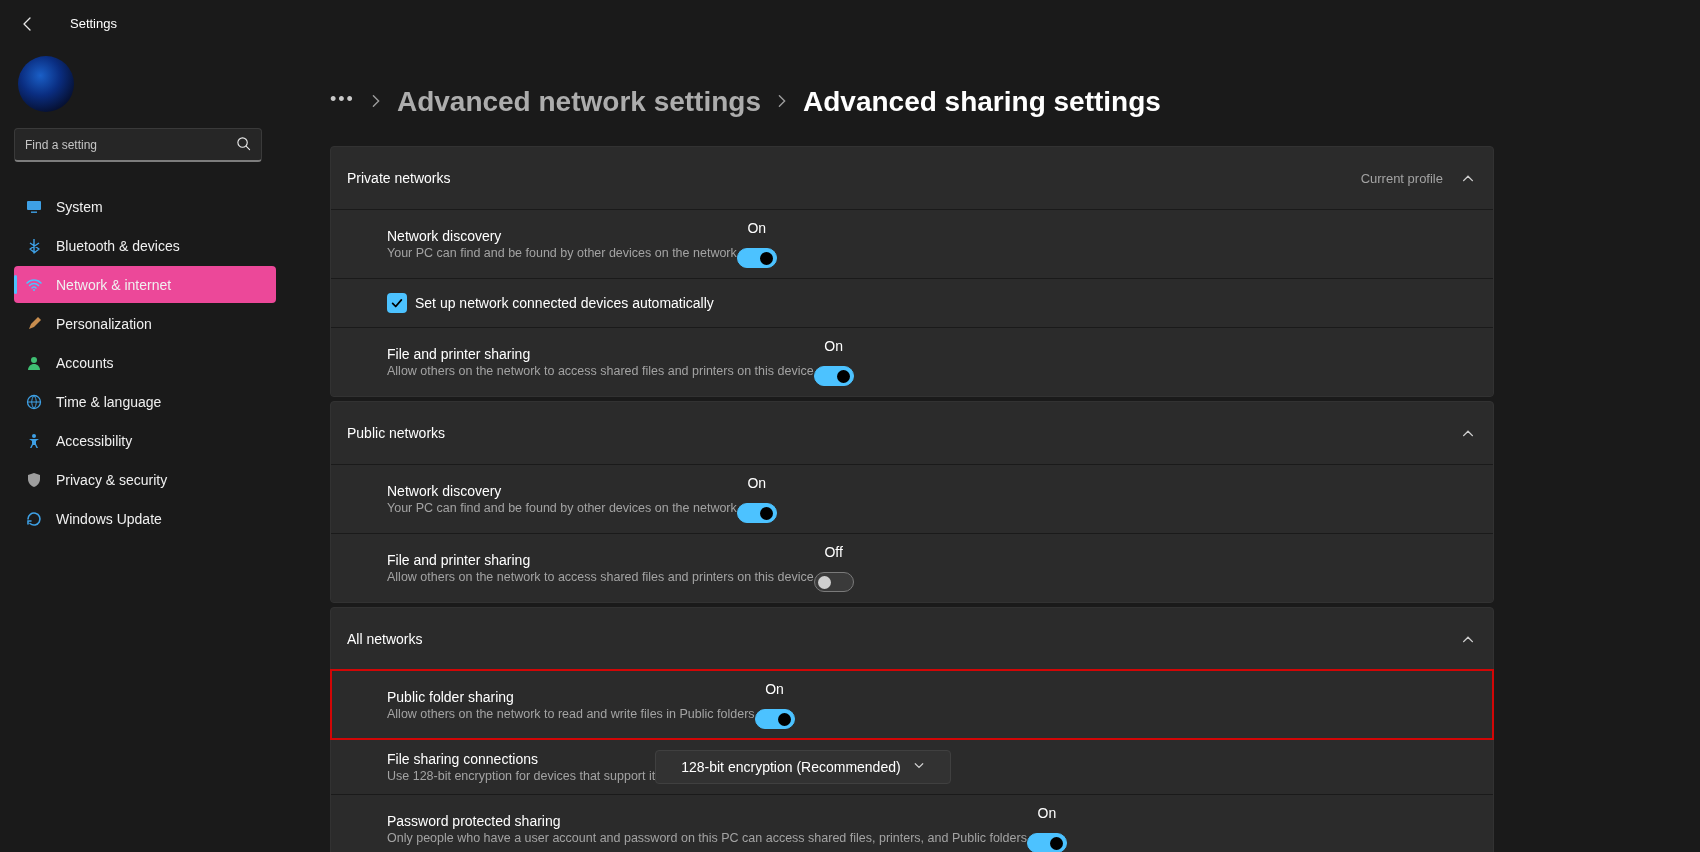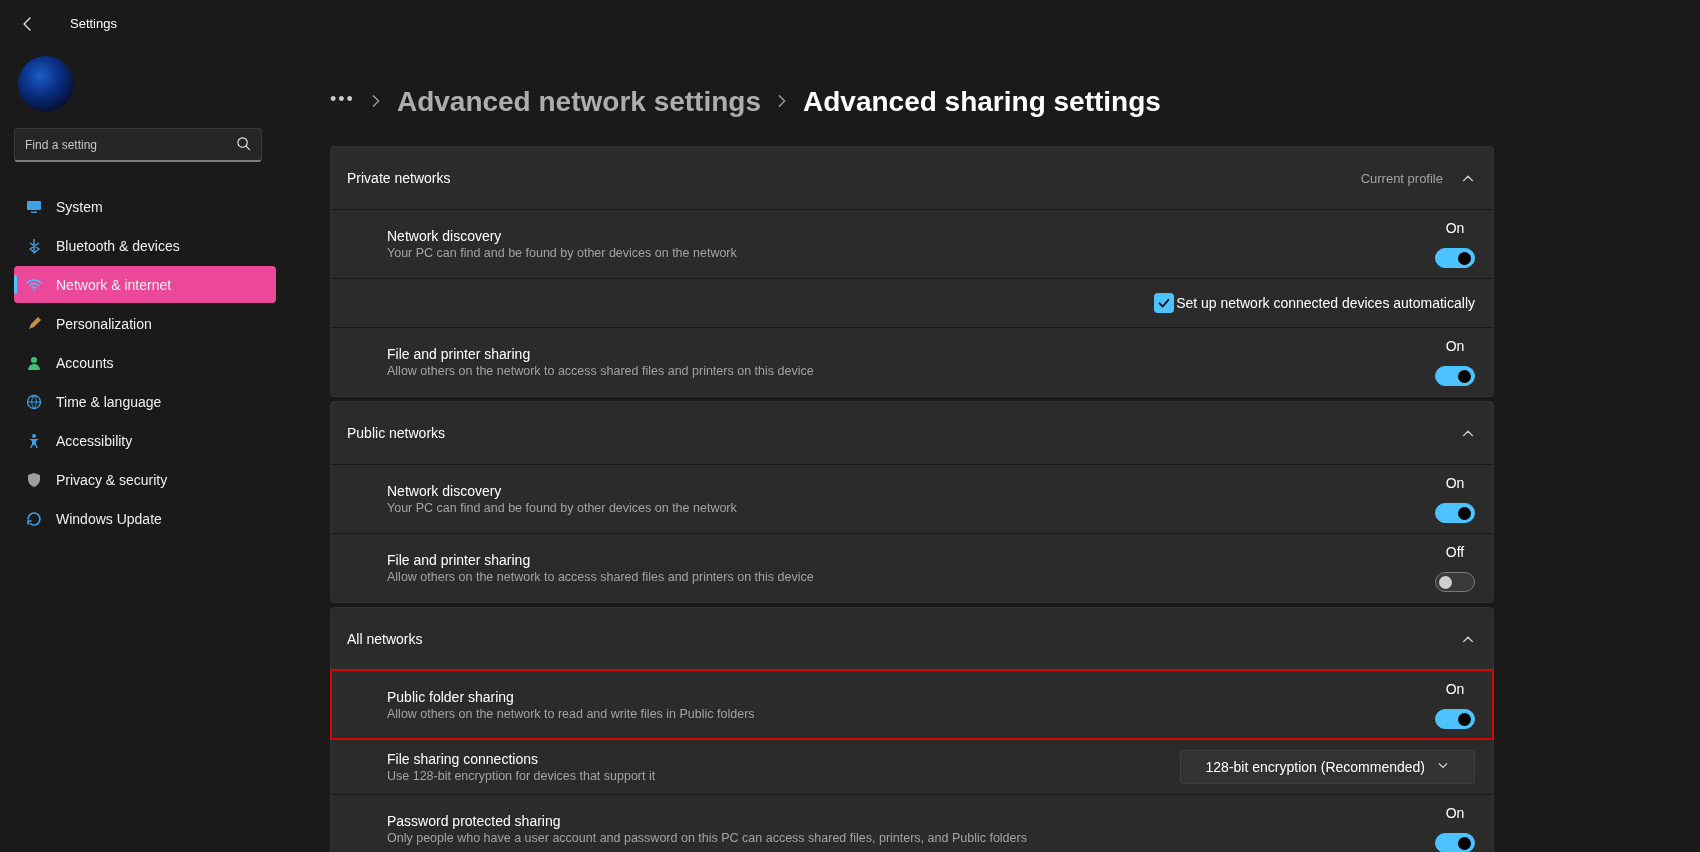--- a/index.html
+++ b/index.html
@@ -71,21 +71,21 @@
   .sec-head {
     display:flex; align-items:center; justify-content:space-between;
     padding: 0 18px 0 16px; height: 62px; cursor:pointer;
   }
   .sec-title { font-size: 14px; color:#fff; }
   .sec-right { display:flex; align-items:center; gap: 18px; text-align: center; }
   .sec-sub { color:#a3a3a3; font-size: 13px; }
 
   
   .row {
-    display:flex; align-items:center; justify-content:space-between;
+    display:flex; align-items:center; justify-content:flex-start;
     padding: 10px 18px 10px 56px;
     border-top: 1px solid #1a1a1a;
     background:#2b2b2b;
   }
   .row.lastround { border-bottom-left-radius:4px; border-bottom-right-radius:4px; }
   .row.highlight { outline: 2px solid #d20606; outline-offset:-1px; }
   .row .text { display:flex; flex-direction:column; gap:2px; }
   .row .title { font-size:14px; }
   .row .desc { font-size:12.5px; color:#a3a3a3; }
   .controls { display:flex; align-items:center; gap: 12px; }
@@ -99,23 +99,23 @@
   }
   .switch .knob {
     position:absolute; top:2.5px; left:3px; width:13px; height:13px; border-radius:50%;
     background:#cfcfcf; transition:none;
   }
   .switch.on { background:#4cc2ff; border-color:#4cc2ff; }
   .switch.on .knob { left:auto; right:3px; background:#000; }
 
   
   .checkrow {
-    display:flex; align-items:center; gap: 2px;
+    display:flex; align-items:center; gap: 8px;
     padding: 14px 18px 14px 56px;
-    border-top:1px solid #1a1a1a; background:#2b2b2b;justify-content:flex-end;
+    border-top:1px solid #1a1a1a; background:#2b2b2b;
   }
   .checkbox {
     width:20px; height:20px; border-radius:4px; background:#4cc2ff;
     display:flex; align-items:center; justify-content:center; cursor:pointer;
   }
 
   
   .dropdown {
     display:flex; align-items:center; gap: 12px;
     height: 34px; padding: 0 25px;

